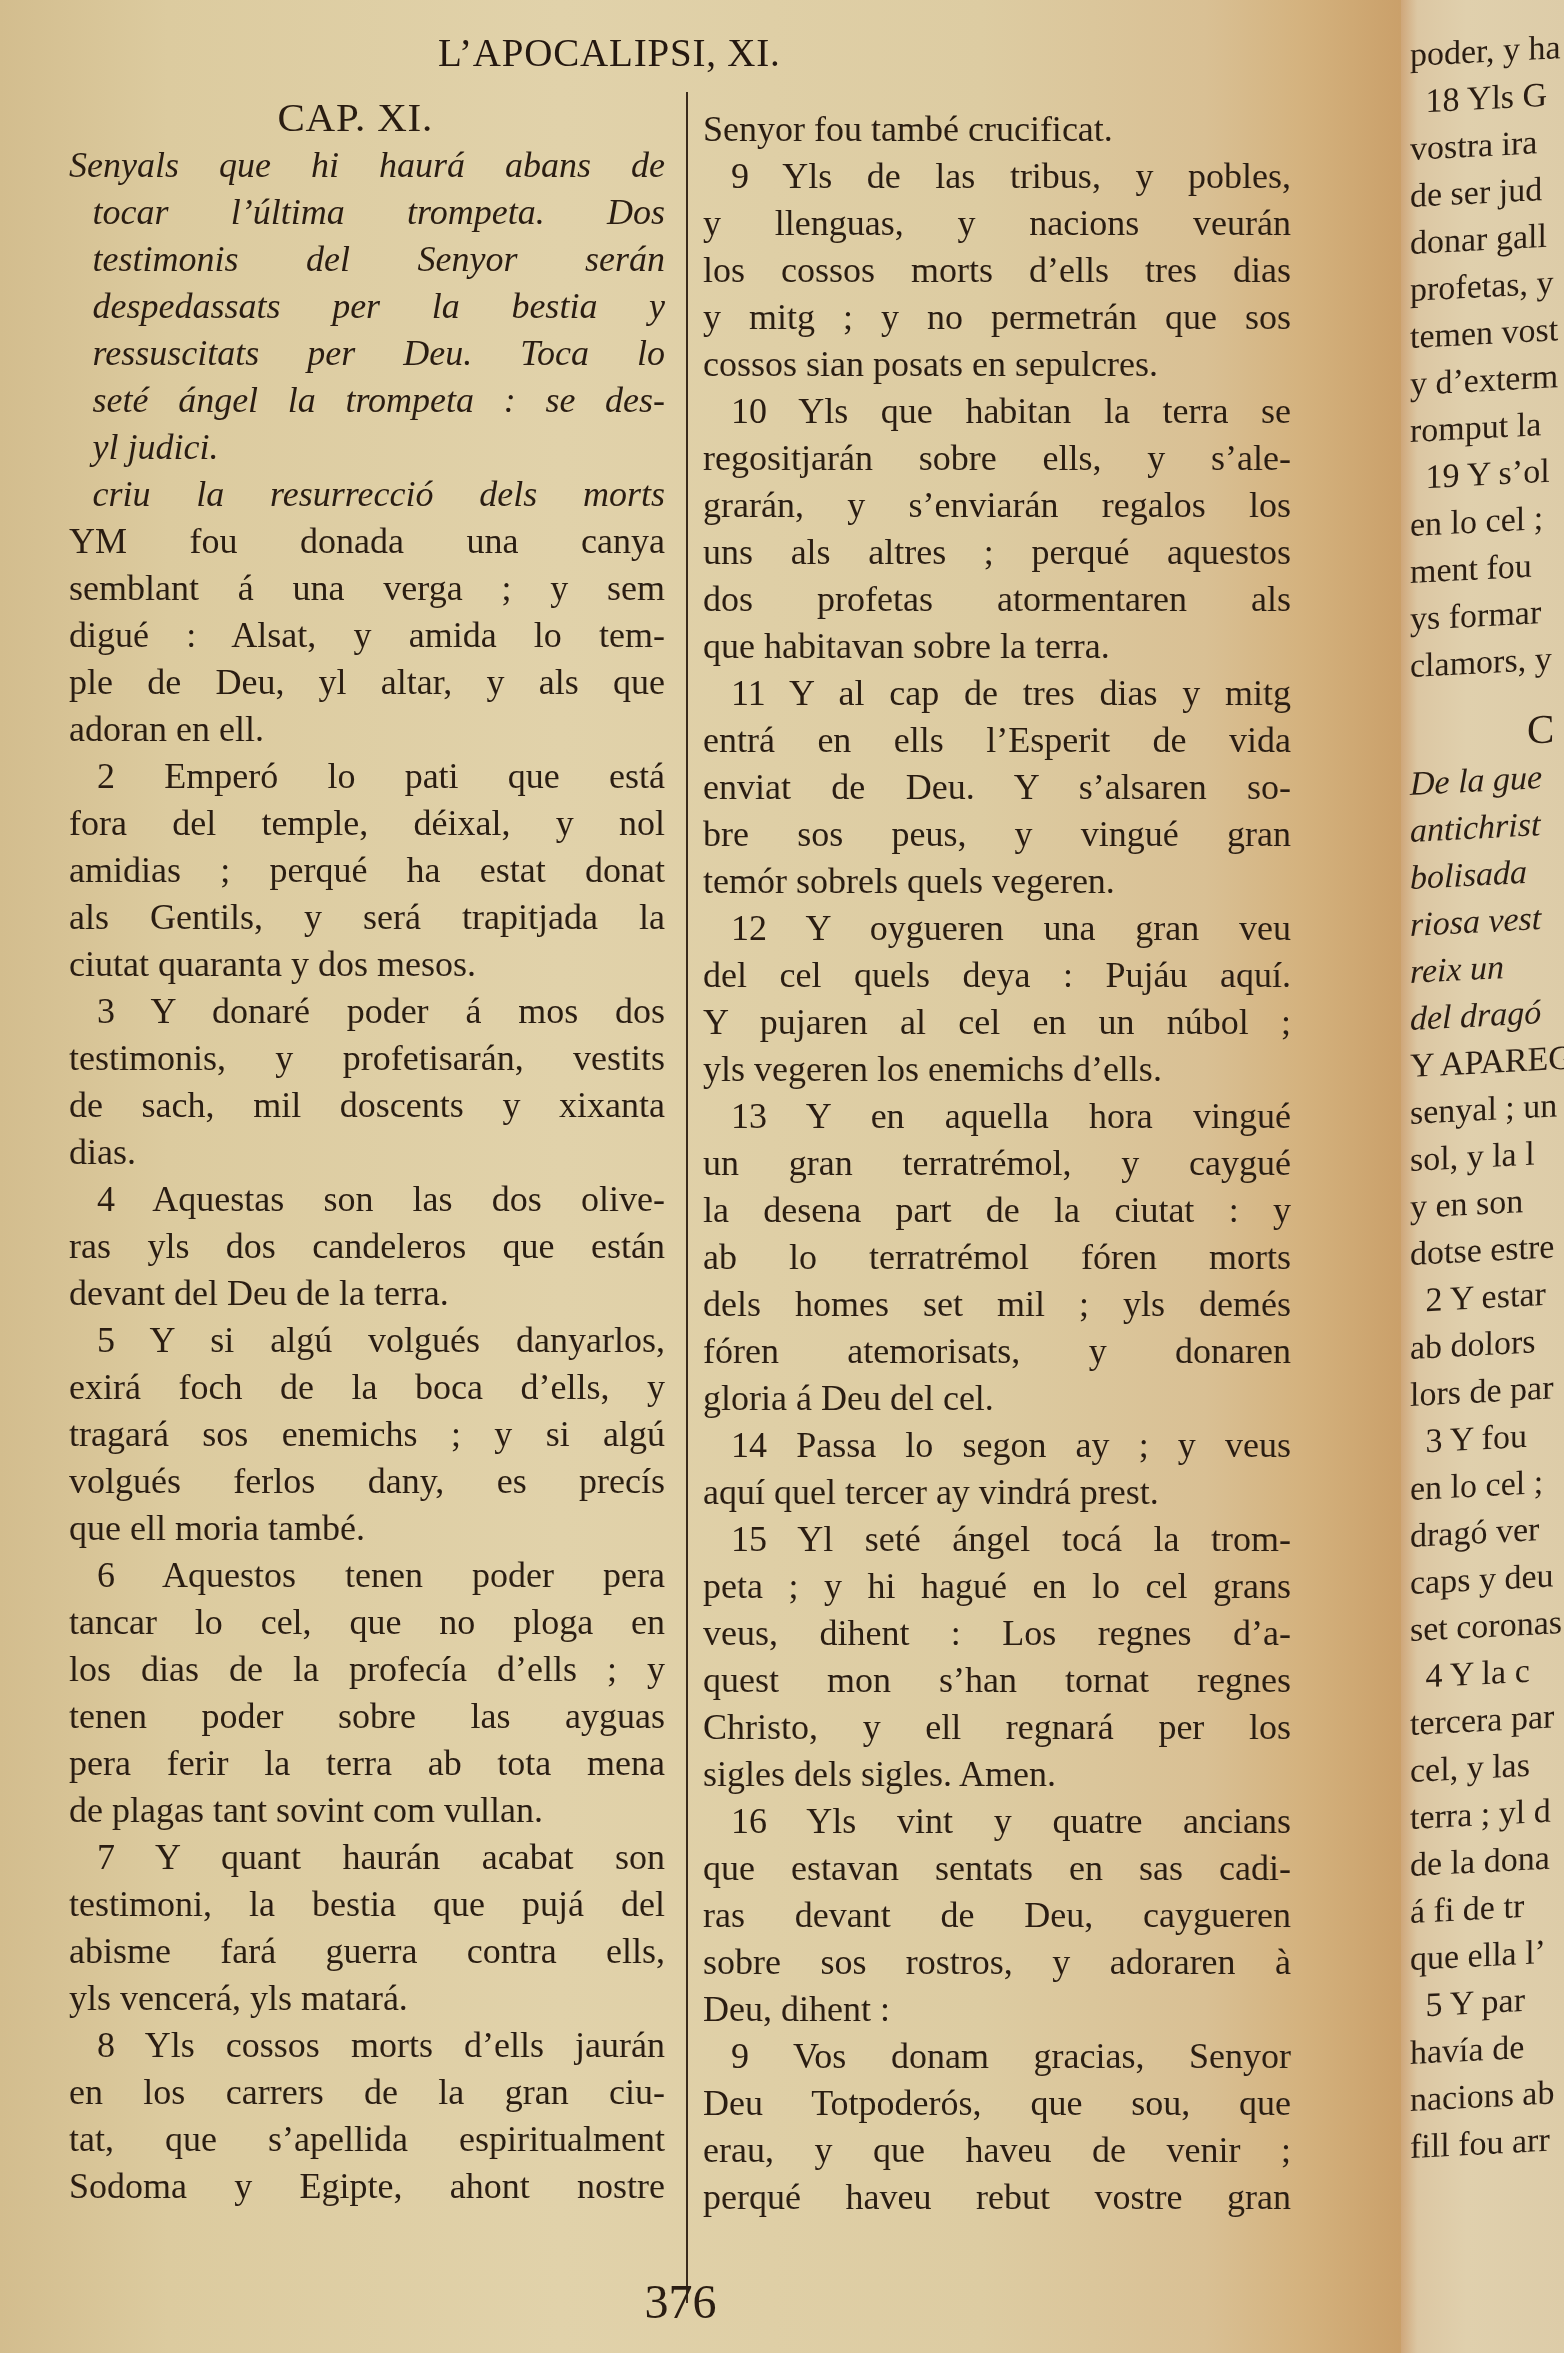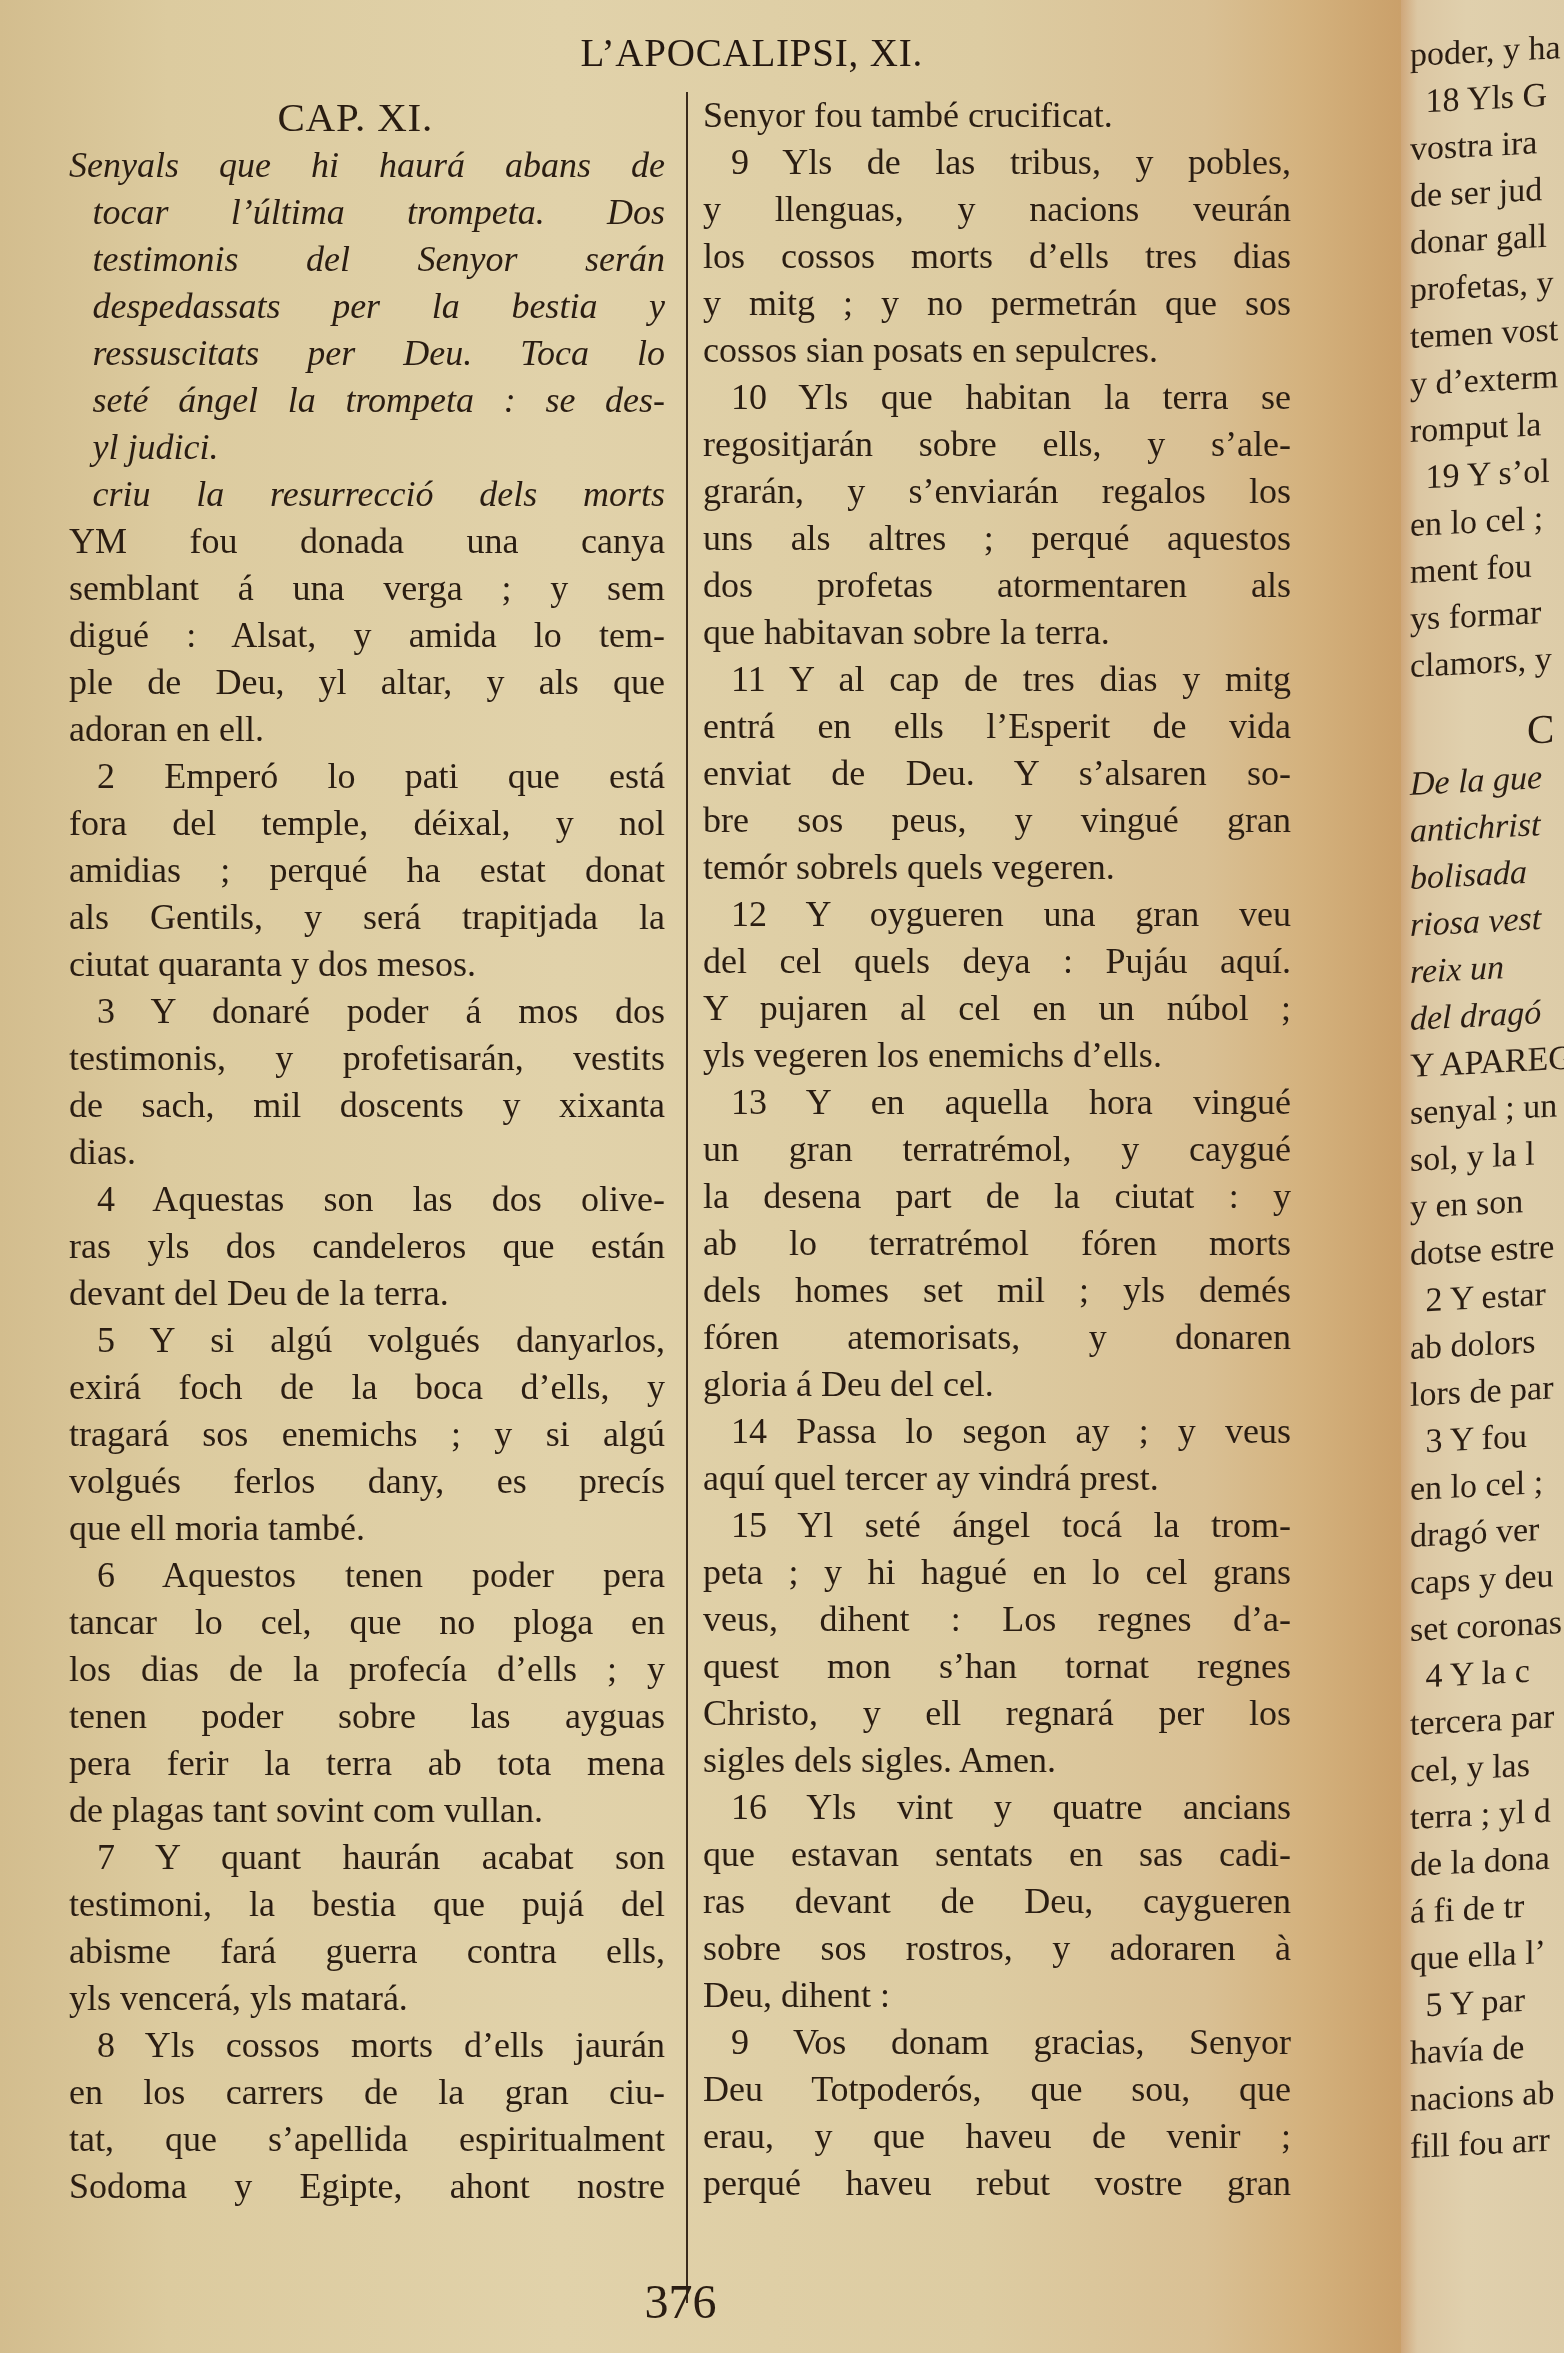--- a/index.html
+++ b/index.html
@@ -12,31 +12,31 @@
   .page-left {
     position: absolute; left: 0; top: 0; width: 1401px; height: 2354px;
     background: linear-gradient(90deg, #d3bd8e 0%, #dccb9f 12%, #e1d2aa 40%, #ddcca2 70%, #d9c094 86%, #d4b27e 93%, #caa06a 100%);
   }
   .page-right {
     position: absolute; left: 1401px; top: 0; width: 164px; height: 2354px;
     background: linear-gradient(90deg, #cfa77a 0%, #dcc7a3 10%, #e0d0ad 40%, #ddcca8 100%);
     overflow: hidden;
   }
   .running-head {
-    position: absolute; left: 438px; top: 30px; width: 485px; text-align: right;
+    position: absolute; left: 438px; top: 30px; width: 485px; text-align: left;
     font-size: 39px; letter-spacing: 0.8px; color: #241810;
   }
   .divider {
     position: absolute; left: 686px; top: 92px; width: 2.3px; height: 2211px; background: #3a2a1c;
   }
   .col {
     position: absolute; top: 92px; font-size: 36px; line-height: 47px;
   }
   .col-left { left: 69px; width: 596px; }
-  .col-mid { left: 703px; width: 588px; }
+  .col-mid { left: 703px; width: 588px; margin-top: 14px; }
   .line { display: block; white-space: nowrap; text-align: justify; text-align-last: justify; height: 47px; overflow: visible; }
   .line.last { text-align-last: left; }
   .line.indent { padding-left: 28px; }
   .line.sum-indent { padding-left: 23.5px; }
   .chapter-heading { display: block; text-align: center; font-size: 41px; height: 50px; line-height: 50px; letter-spacing: 0.8px; padding-right: 23.5px; }
   .summary { font-style: italic; }
   .page-number {
     position: absolute; left: 610px; top: 2274px; width: 141px; text-align: center; font-size: 48px;
   }
   .rp-lines {

